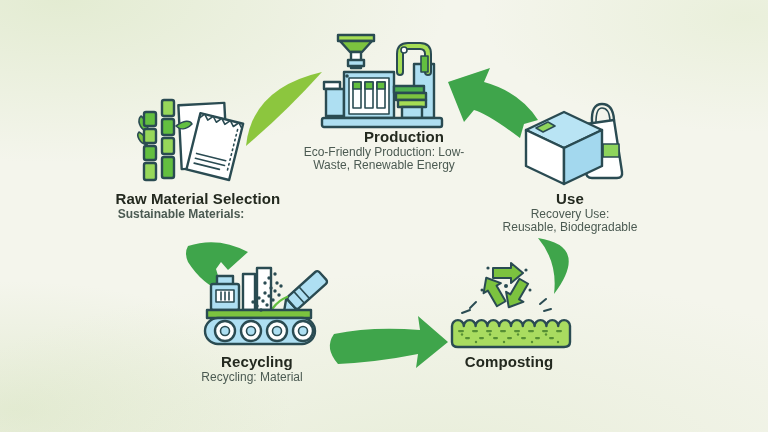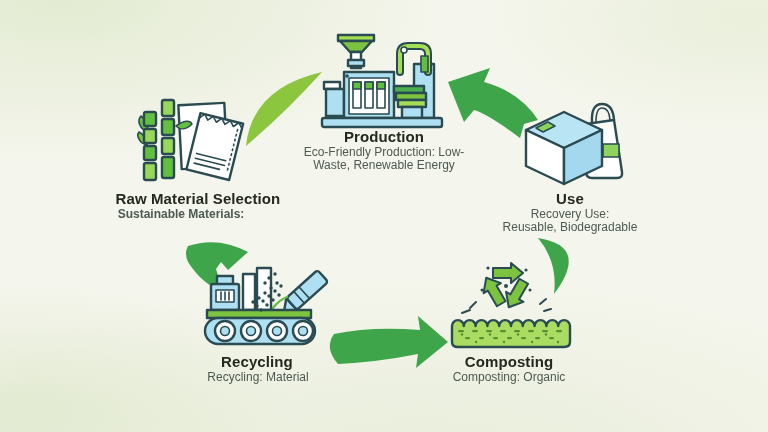--- a/index.html
+++ b/index.html
@@ -18,23 +18,23 @@
   .title{
     position:absolute;width:240px;margin-left:-120px;text-align:center;
     font-weight:700;font-size:15px;letter-spacing:.1px;color:#23291F;
   }
   .subtitle{
     position:absolute;width:240px;margin-left:-120px;text-align:center;
     font-size:12px;line-height:12.5px;color:#4B5A52;white-space:nowrap;
   }
   
   .t-raw{left:198px;top:190px;}  .s-raw{left:181px;top:208px;font-weight:bold;}
-  .t-pro{left:384px;top:128px;}  .s-pro{left:384px;top:146px;}
+  .t-pro{left:404px;top:128px;}  .s-pro{left:384px;top:146px;}
   .t-use{left:570px;top:190px;}  .s-use{left:570px;top:208px;}
-  .t-rec{left:257px;top:353px;}  .s-rec{left:258px;top:371px;}
+  .t-rec{left:257px;top:353px;}  .s-rec{left:252px;top:371px;}
   .t-com{left:509px;top:353px;}  .s-com{left:509px;top:371px;}
   
   .icon-raw{left:136px;top:92px;width:120px;height:100px;}
   .icon-pro{left:318px;top:30px;width:130px;height:102px;}
   .icon-use{left:518px;top:96px;width:114px;height:94px;}
   .icon-rec{left:198px;top:262px;width:140px;height:90px;}
   .icon-com{left:448px;top:256px;width:126px;height:94px;}
   
   .a1{left:234px;top:66px;width:92px;height:86px;}
   .a2{left:440px;top:58px;width:112px;height:84px;}
@@ -277,17 +277,16 @@
           <circle cx="70" cy="78.5" r="1.2"></circle>
         <circle cx="98" cy="78.5" r="1.2"></circle>
           <circle cx="28" cy="86" r="1.2"></circle>
           <circle cx="56" cy="86" r="1.2"></circle>
         <circle cx="84" cy="86" r="1.2"></circle>
           <circle cx="110" cy="86" r="1.2"></circle>
       </g>
     </svg>
     <div class="title t-com">Composting</div>
     <div class="subtitle s-com">
-      <div>Composting: Organic</div>
     </div>
   </div>
 
 </div>
 
 </body></html>

